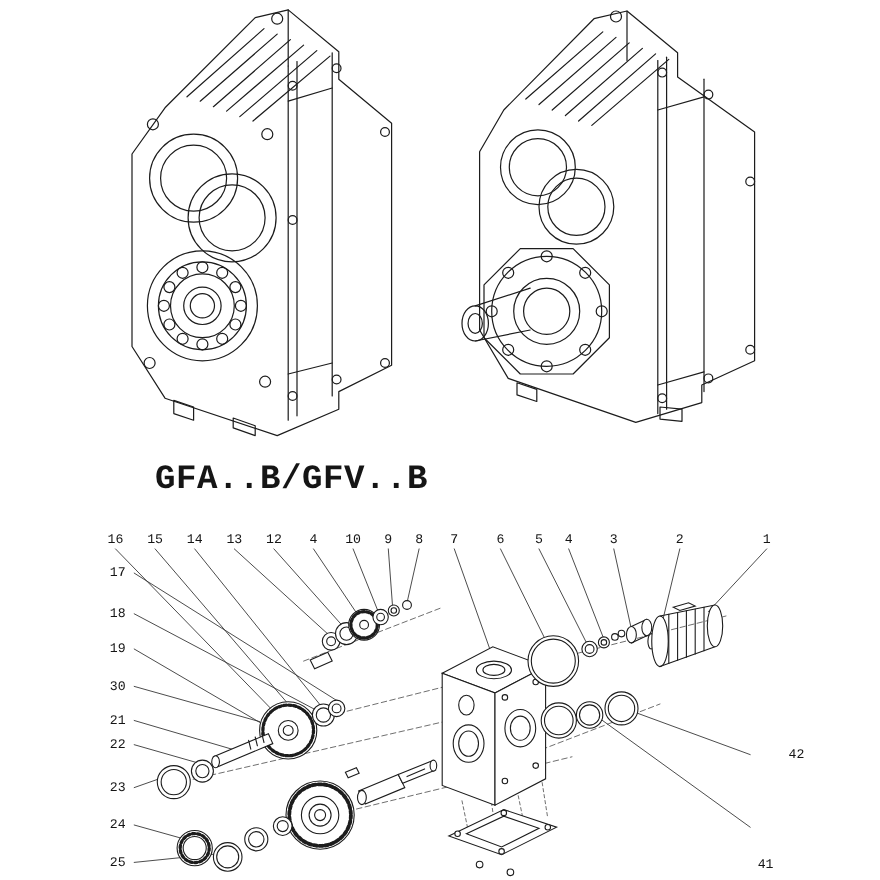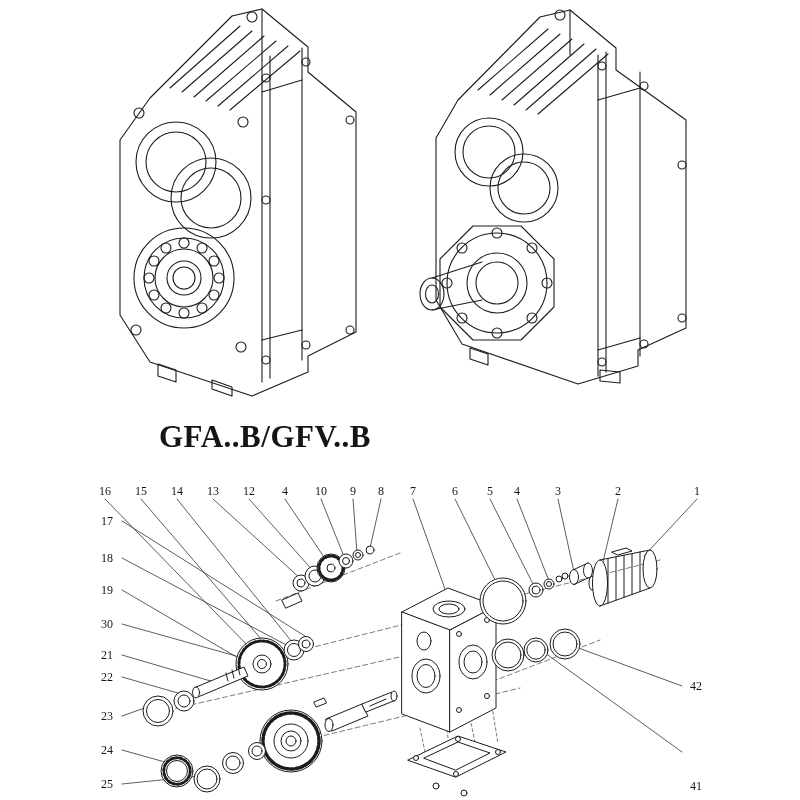--- a/index.html
+++ b/index.html
@@ -1,17 +1,17 @@
 <!DOCTYPE html>
 <html><head>
 <meta charset="utf-8">
 <style>
   html,body{margin:0;padding:0;background:#fff}
   .page{position:relative;width:800px;height:800px;background:#fff;overflow:hidden;
-        font-family:Liberation Serif, serif;color:#111}
+        font-family:Liberation Mono, monospace;color:#111}
   svg.scene{position:absolute;left:0;top:0;width:800px;height:800px}
   .model-label{position:absolute;font-weight:700;font-size:31px;letter-spacing:.5px;
                text-align:center;color:#151515}
   .co{position:absolute;transform:translate(-50%,-50%);font-size:12px;color:#151515;line-height:1}
 </style>
 </head>
 <body>
 
 <div class="page">
 
@@ -338,17 +338,17 @@
     <span class="co" style="left:107px;top:521px">17</span>
     <span class="co" style="left:107px;top:558px">18</span>
     <span class="co" style="left:107px;top:590px">19</span>
     <span class="co" style="left:107px;top:624px">30</span>
     <span class="co" style="left:107px;top:655px">21</span>
     <span class="co" style="left:107px;top:677px">22</span>
     <span class="co" style="left:107px;top:716px">23</span>
     <span class="co" style="left:107px;top:750px">24</span>
     <span class="co" style="left:107px;top:784px">25</span>
 
-    <span class="co" style="left:696px;top:686px">42</span>
+    <span class="co" style="left:724px;top:686px">42</span>
     <span class="co" style="left:696px;top:786px">41</span>
   </div>
 
 </div>
 
 </body></html>

